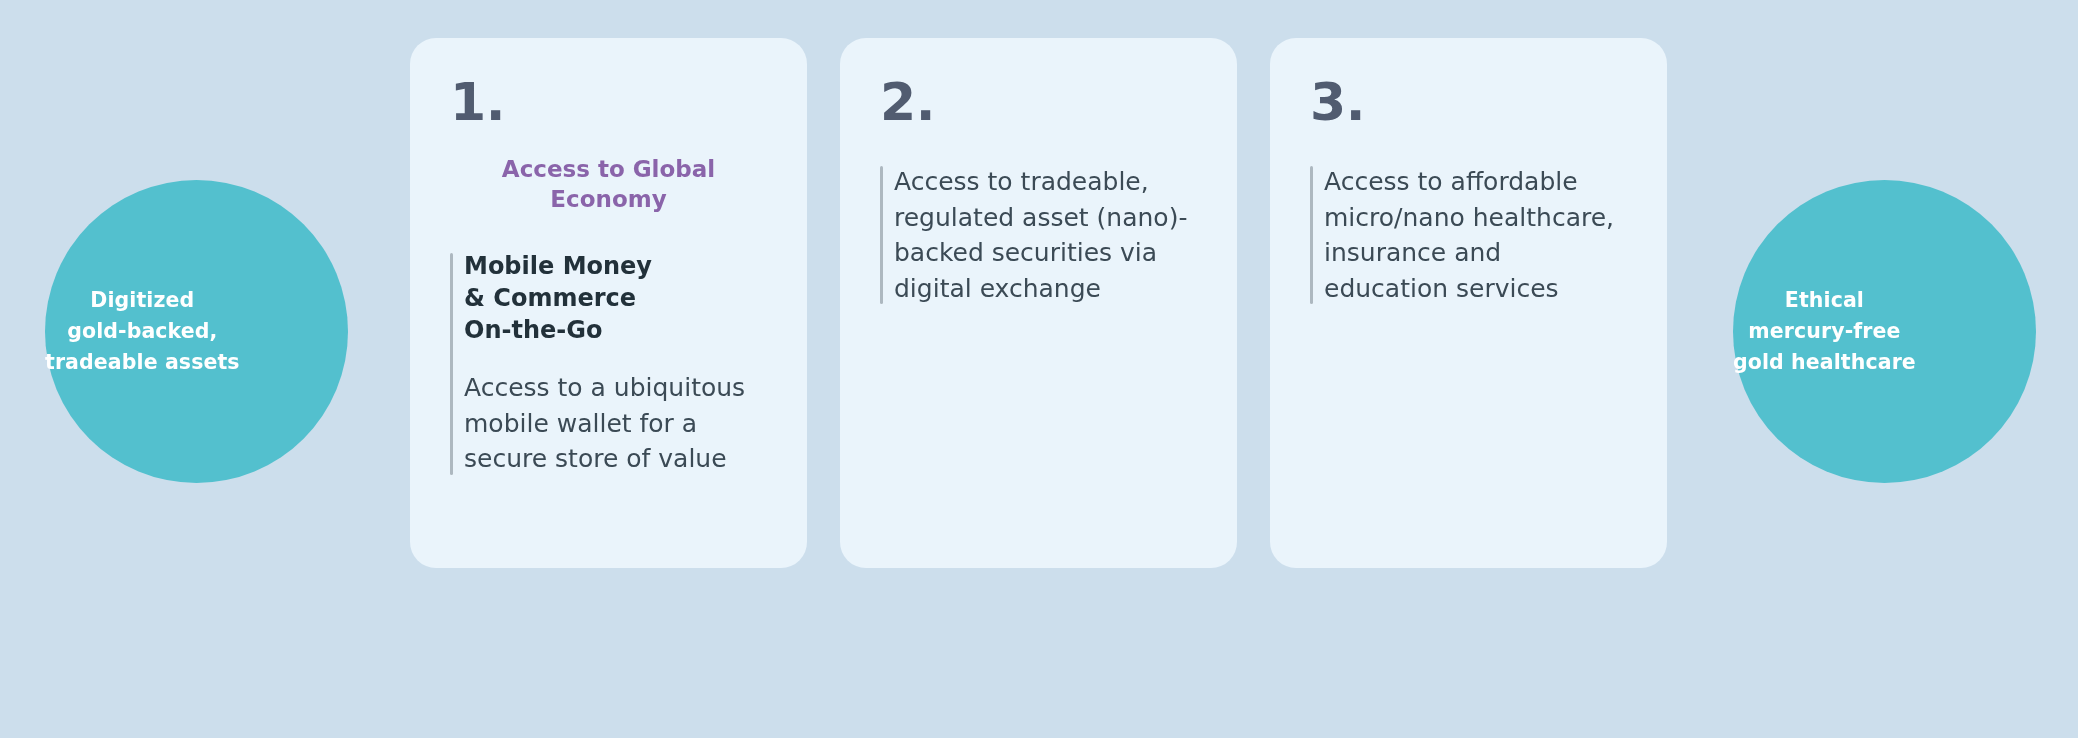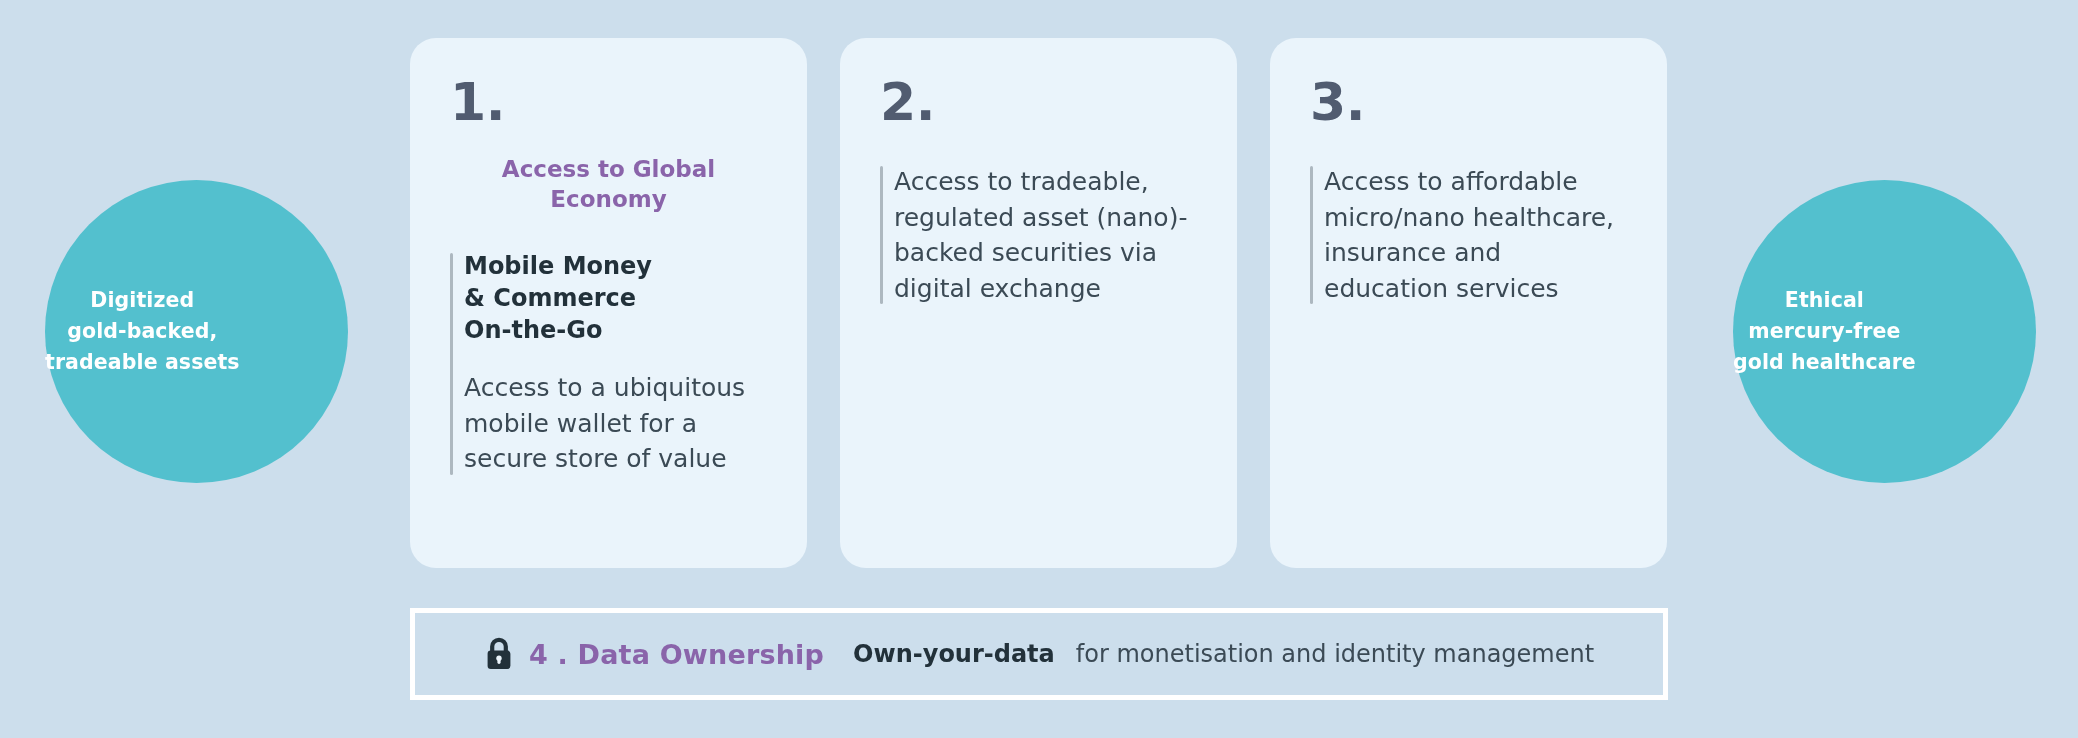--- a/index.html
+++ b/index.html
@@ -193,33 +193,20 @@
 
     <div class="card">
       <div class="card-number">3.</div>
       <div class="rule-block">
         <div class="block-body">Access to affordable micro/nano healthcare, insurance and education services</div>
       </div>
     </div>
 
   </div>
 
-  <div class="bottom-bar">
-    <span class="lock-icon">
-      <svg width="30" height="34" viewBox="0 0 30 34" aria-hidden="true">
-        <path d="M8.2 14.5 V9.6 a6.8 6.8 0 0 1 13.6 0 v4.9" fill="none" stroke="#22313a" stroke-width="4.2" stroke-linecap="round"></path>
-        <rect x="3.6" y="13.6" width="22.8" height="18.4" rx="3.2" fill="#22313a"></rect>
-        <circle cx="15" cy="21.3" r="2.7" fill="#eaf4fb"></circle>
-        <rect x="13.4" y="21.3" width="3.2" height="5.6" rx="1.6" fill="#eaf4fb"></rect>
-      </svg>
-    </span>
-    <span class="bar-label">4 . Data Ownership</span>
-    <span class="bar-strong">Own-your-data</span>
-    <span class="bar-text">for monetisation and identity management</span>
-  </div>
 
   <div class="circle circle-right">
     <div class="circle-text">Ethical
 mercury-free
 gold healthcare</div>
   </div>
 
 </div>
 
 </body></html>

